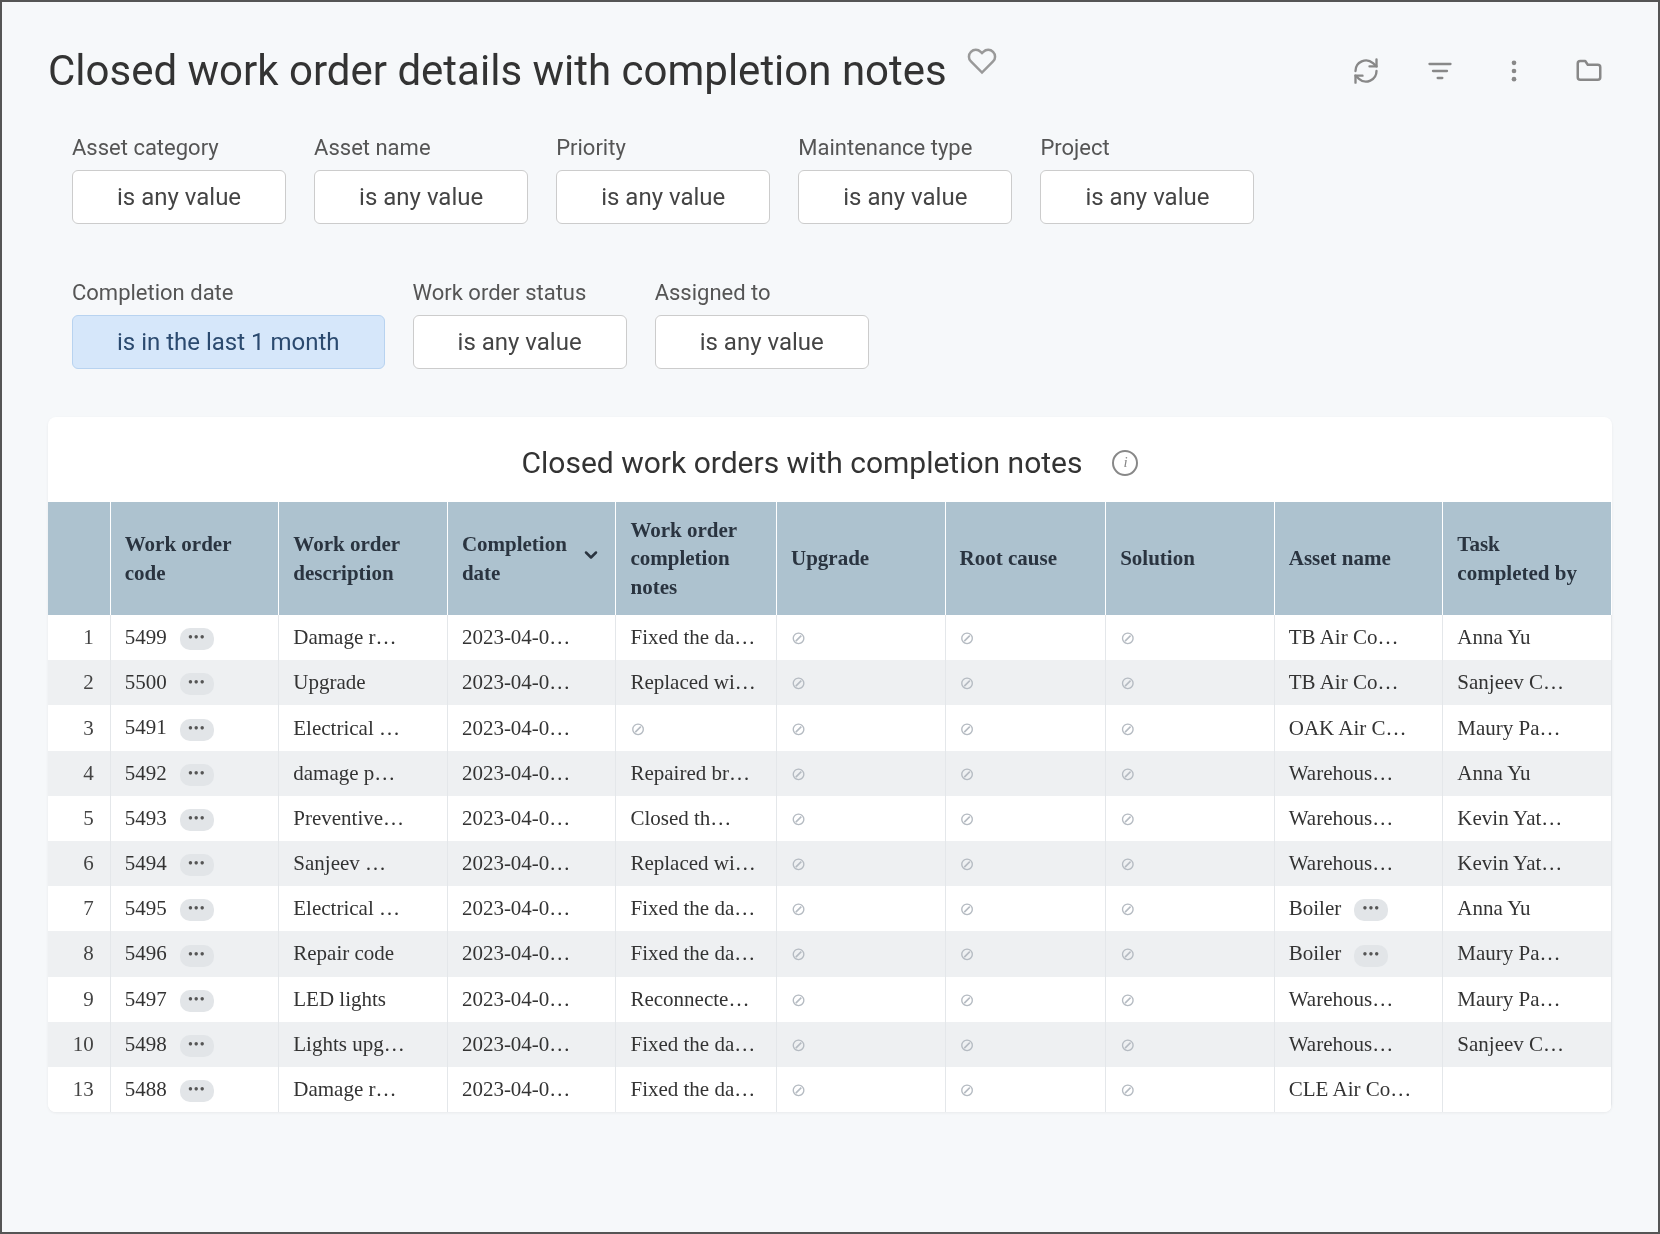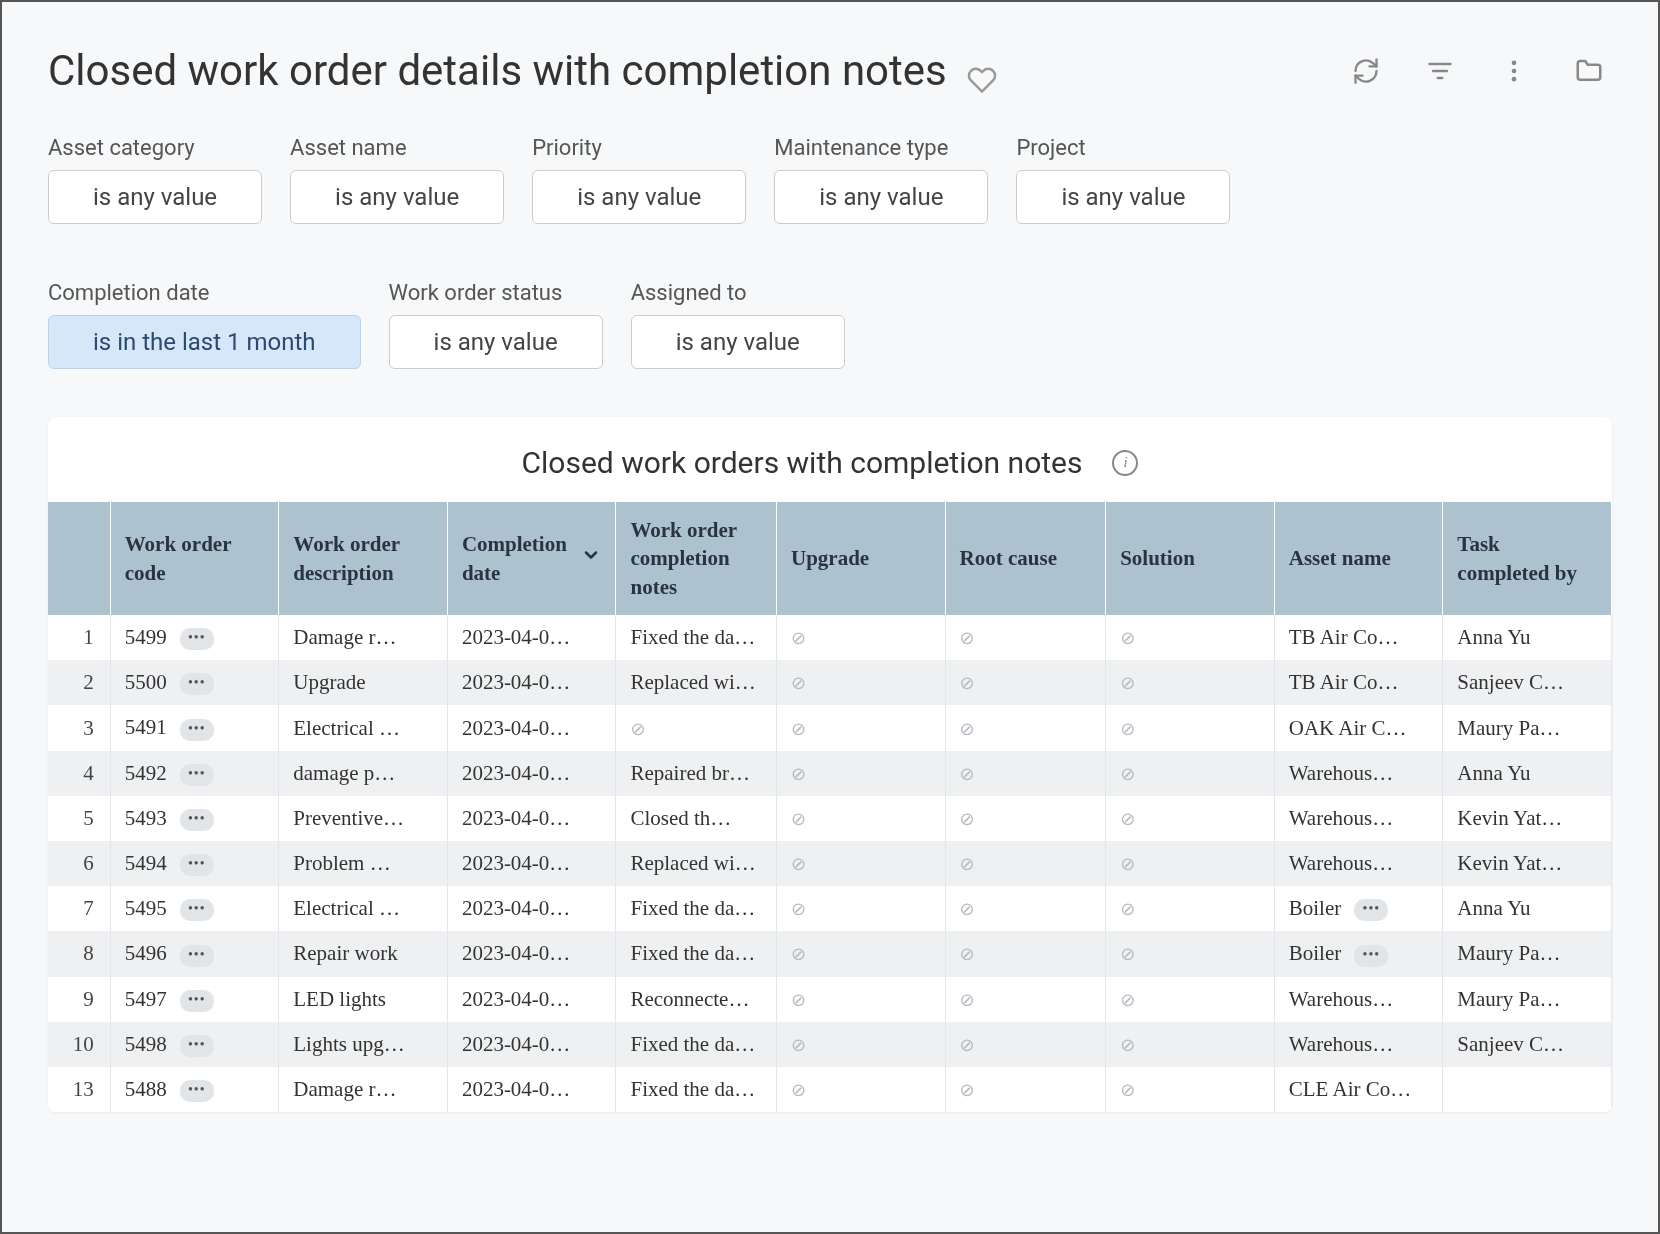--- a/index.html
+++ b/index.html
@@ -16,41 +16,42 @@
     padding: 44px 46px 0 46px;
   }
   .header-row {
     display: flex;
     align-items: center;
     justify-content: space-between;
     margin-bottom: 40px;
   }
   .title-wrap {
     display: flex;
-    align-items: flex-end;
+    align-items: flex-start;
     gap: 20px;
   }
   h1 {
     font-size: 42px;
     font-weight: 400;
     color: #333;
   }
   .heart-icon svg, .toolbar-icon svg { display:block; }
   .toolbar {
     display: flex;
     gap: 46px;
     align-items: center;
     padding-right: 8px;
   }
   .toolbar-icon { cursor:pointer; color:#888; }
   .filters {
     display:flex;
     flex-wrap:wrap;
     gap: 28px 28px;
     margin-bottom: 48px;
+    margin-left: 24px;
   }
   .filter {
     display:flex;
     flex-direction:column;
     gap:10px;
   }
   .filter-label {
     font-size: 22px;
     color:#555;
   }
@@ -353,21 +354,21 @@
             <td>Closed th…</td>
             <td><span class="null-dot">⊘</span></td>
             <td><span class="null-dot">⊘</span></td>
             <td><span class="null-dot">⊘</span></td>
             <td>Warehous…</td>
             <td>Kevin Yat…</td>
           </tr>
           <tr>
             <td class="rownum">6</td>
             <td>5494 <span class="pill-badge">•••</span></td>
-            <td>Problem …</td>
+            <td>Sanjeev …</td>
             <td>2023-04-0…</td>
             <td>Replaced wi…</td>
             <td><span class="null-dot">⊘</span></td>
             <td><span class="null-dot">⊘</span></td>
             <td><span class="null-dot">⊘</span></td>
             <td>Warehous…</td>
             <td>Kevin Yat…</td>
           </tr>
           <tr>
             <td class="rownum">7</td>
@@ -377,21 +378,21 @@
             <td>Fixed the da…</td>
             <td><span class="null-dot">⊘</span></td>
             <td><span class="null-dot">⊘</span></td>
             <td><span class="null-dot">⊘</span></td>
             <td>Boiler <span class="pill-badge">•••</span></td>
             <td>Anna Yu</td>
           </tr>
           <tr>
             <td class="rownum">8</td>
             <td>5496 <span class="pill-badge">•••</span></td>
-            <td>Repair work</td>
+            <td>Repair code</td>
             <td>2023-04-0…</td>
             <td>Fixed the da…</td>
             <td><span class="null-dot">⊘</span></td>
             <td><span class="null-dot">⊘</span></td>
             <td><span class="null-dot">⊘</span></td>
             <td>Boiler <span class="pill-badge">•••</span></td>
             <td>Maury Pa…</td>
           </tr>
           <tr>
             <td class="rownum">9</td>

